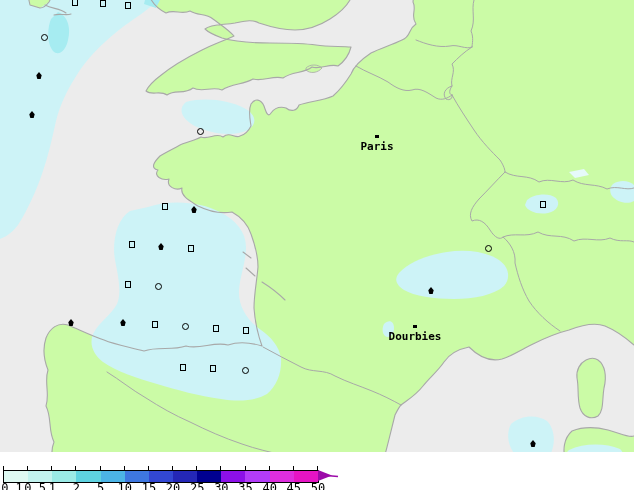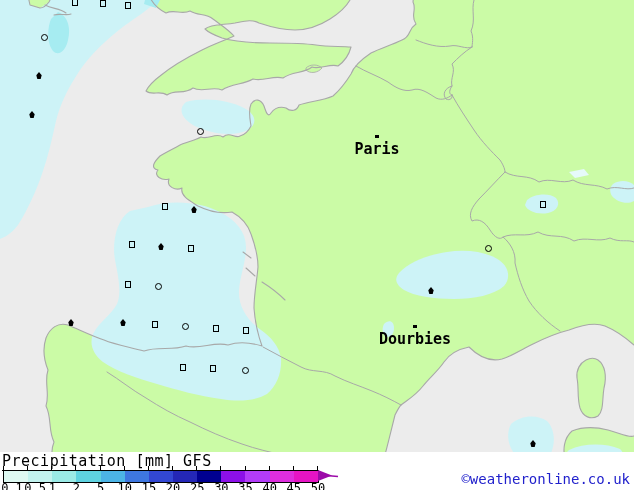--- a/index.html
+++ b/index.html
@@ -9,21 +9,21 @@
   #mapwrap svg{display:block;}
   #overlay{position:absolute;left:0;top:0;width:634px;height:452px;pointer-events:none;}
   .sym{position:absolute;}
   .sym.sq{width:4px;height:5px;border:1.5px solid #000;background:transparent;}
   .sym.ci{width:5px;height:5px;border:1.5px solid #000;border-radius:50%;background:transparent;}
   .sym.dr{width:6px;height:7px;background:#000;
           clip-path:polygon(50% 0,95% 45%,78% 100%,22% 100%,5% 45%);}
   .city{position:absolute;width:0;height:0;}
   .city .dot{position:absolute;left:-2px;top:-2px;width:4px;height:3px;background:#000;}
   .city .cname{position:absolute;top:3px;left:0;transform:translateX(-50%);
-          font-size:15px;font-weight:bold;color:#000;white-space:nowrap;letter-spacing:0px;}
+          font-size:11px;font-weight:bold;color:#000;white-space:nowrap;letter-spacing:0px;}
   #legend{position:absolute;left:0;top:452px;width:634px;height:38px;background:#fff;}
   #legend-title{position:absolute;left:2px;top:0px;font-size:15px;color:#000;
           letter-spacing:0.5px;border-bottom:1px solid #000;padding-bottom:0px;white-space:nowrap;}
   #bar{position:absolute;left:3px;top:18px;width:314px;height:11px;border:1px solid #000;
           display:flex;box-sizing:content-box;}
   #bar .seg{height:100%;}
   #ticks{position:absolute;left:0;top:0;width:634px;height:38px;}
   .tickmark{position:absolute;top:14px;width:1px;height:4px;background:#000;}
   .ticklabel{position:absolute;top:29px;transform:translateX(-50%);font-size:12px;color:#000;}
   #arrow{position:absolute;left:318px;top:17px;}
@@ -187,21 +187,20 @@
           <span class="cname">Paris</span>
         </div>
         <div class="city" style="left: 415px; top: 327px;">
           <i class="dot"></i>
           <span class="cname">Dourbies</span>
         </div>
       </div>
   </div>
 
   <div id="legend">
-    <span id="legend-title">Precipitation [mm] GFS</span>
     <div id="bar">
         <div class="seg" style="width: 24.1538px; background: rgb(222, 249, 242);"></div>
         <div class="seg" style="width: 24.1538px; background: rgb(194, 243, 239);"></div>
         <div class="seg" style="width: 24.1538px; background: rgb(154, 234, 230);"></div>
         <div class="seg" style="width: 24.1538px; background: rgb(94, 210, 224);"></div>
         <div class="seg" style="width: 24.1538px; background: rgb(76, 180, 230);"></div>
         <div class="seg" style="width: 24.1538px; background: rgb(62, 119, 224);"></div>
         <div class="seg" style="width: 24.1538px; background: rgb(50, 71, 210);"></div>
         <div class="seg" style="width: 24.1538px; background: rgb(36, 39, 182);"></div>
         <div class="seg" style="width: 24.1538px; background: rgb(0, 0, 144);"></div>
@@ -237,16 +236,15 @@
         <span class="ticklabel" style="left: 269.692px;">40</span>
         <div class="tickmark" style="left: 292.846px;"></div>
         <span class="ticklabel" style="left: 293.846px;">45</span>
         <div class="tickmark" style="left: 317px;"></div>
         <span class="ticklabel" style="left: 318px;">50</span>
       </div>
     <svg id="arrow" width="22" height="14" viewBox="0 0 22 14">
       <polygon id="arrowpoly" points="0,1 14,6.5 0,12" fill="#9c0aa8"></polygon>
       <line id="arrowtail" x1="8" y1="6.5" x2="20" y2="7.5" stroke-width="1.6" stroke="#9c0aa8"></line>
     </svg>
-    <span id="copyright" style="color: rgb(33, 33, 204);">©weatheronline.co.uk</span>
   </div>
 
 </div>
 
 </body></html>

